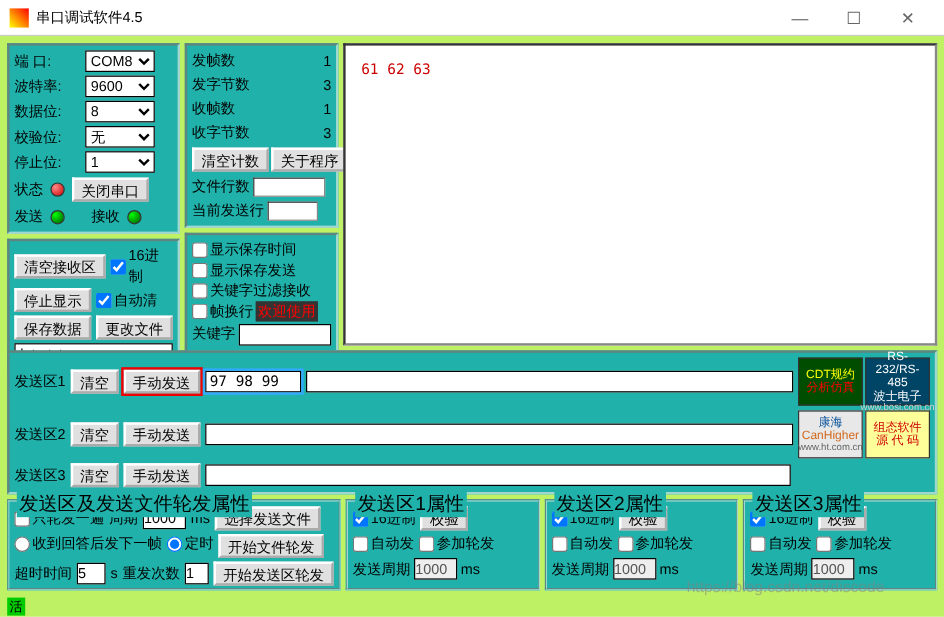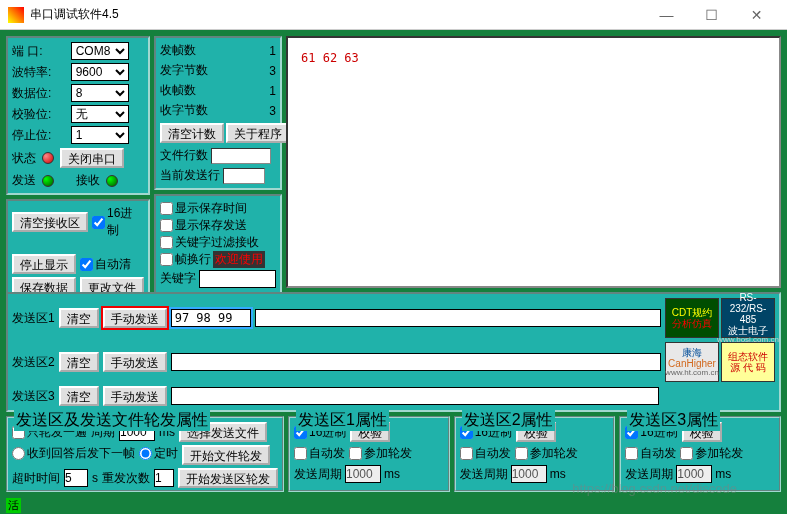--- a/index.html
+++ b/index.html
@@ -2,21 +2,21 @@
 <html><head>
 <meta charset="utf-8">
 <style>
 * { box-sizing: border-box; margin: 0; padding: 0; }
 body { font-family: "SimSun", "宋体", sans-serif; font-size: 12px; background: #f0f0f0; width: 787px; height: 514px; overflow: hidden; }
 .titlebar { height: 30px; background: #fff; display: flex; align-items: center; padding: 0 8px; border-bottom: 1px solid #ccc; }
 .titlebar .icon { width: 16px; height: 16px; background: linear-gradient(45deg,#ff0,#f00); margin-right: 6px; }
 .titlebar .title { flex: 1; }
 .titlebar .tbtns { display: flex; }
 .titlebar .tbtn { width: 45px; height: 28px; display: flex; align-items: center; justify-content: center; color: #666; font-size: 14px; }
-.client { background: #15803d; padding: 6px; height: 484px; display: flex; flex-direction: column; gap: 4px; }
+.client { background: #bef264; padding: 6px; height: 484px; display: flex; flex-direction: column; gap: 4px; }
 .row { display: flex; gap: 4px; }
 .panel { background: #20B2AA; border: 2px inset #a0d8d0; padding: 4px; }
 .lbl { color: #000; white-space: nowrap; }
 select, input[type=text] { font-size: 12px; height: 18px; border: 1px solid #000; background: #fff; }
 select { width: 58px; }
 .btn { background: #e0e0e0; border: 2px outset #fff; padding: 1px 6px; font-size: 12px; height: 20px; cursor: pointer; white-space: nowrap; }
 .grid2 { display: grid; grid-template-columns: auto auto; gap: 3px 4px; align-items: center; }
 .statdot { width: 12px; height: 12px; border-radius: 50%; display: inline-block; border: 1px solid #333; }
 .red { background: radial-gradient(circle at 30% 30%, #f88, #c00); }
 .green { background: radial-gradient(circle at 30% 30%, #0f0, #050); }
@@ -81,21 +81,21 @@
         </div>
         <div style="display:flex;align-items:center;gap:6px;margin-top:4px">
           <span class="lbl">发送</span>
           <span class="statdot green"></span>
           <span style="width:10px"></span>
           <span class="lbl">接收</span>
           <span class="statdot green"></span>
         </div>
       </div>
       <div class="panel">
-        <div style="display:flex;gap:4px;align-items:center;margin-bottom:15px">
+        <div style="display:flex;gap:4px;align-items:center;margin-bottom:1px">
           <button class="btn">清空接收区</button>
           <label class="cb">
               <input type="checkbox" checked="" style="">
               <span>16进制</span>
             </label>
         </div>
         <div style="display:flex;gap:4px;align-items:center;margin-bottom:3px">
           <button class="btn">停止显示</button>
           <label class="cb">
               <input type="checkbox" checked="" style="">

